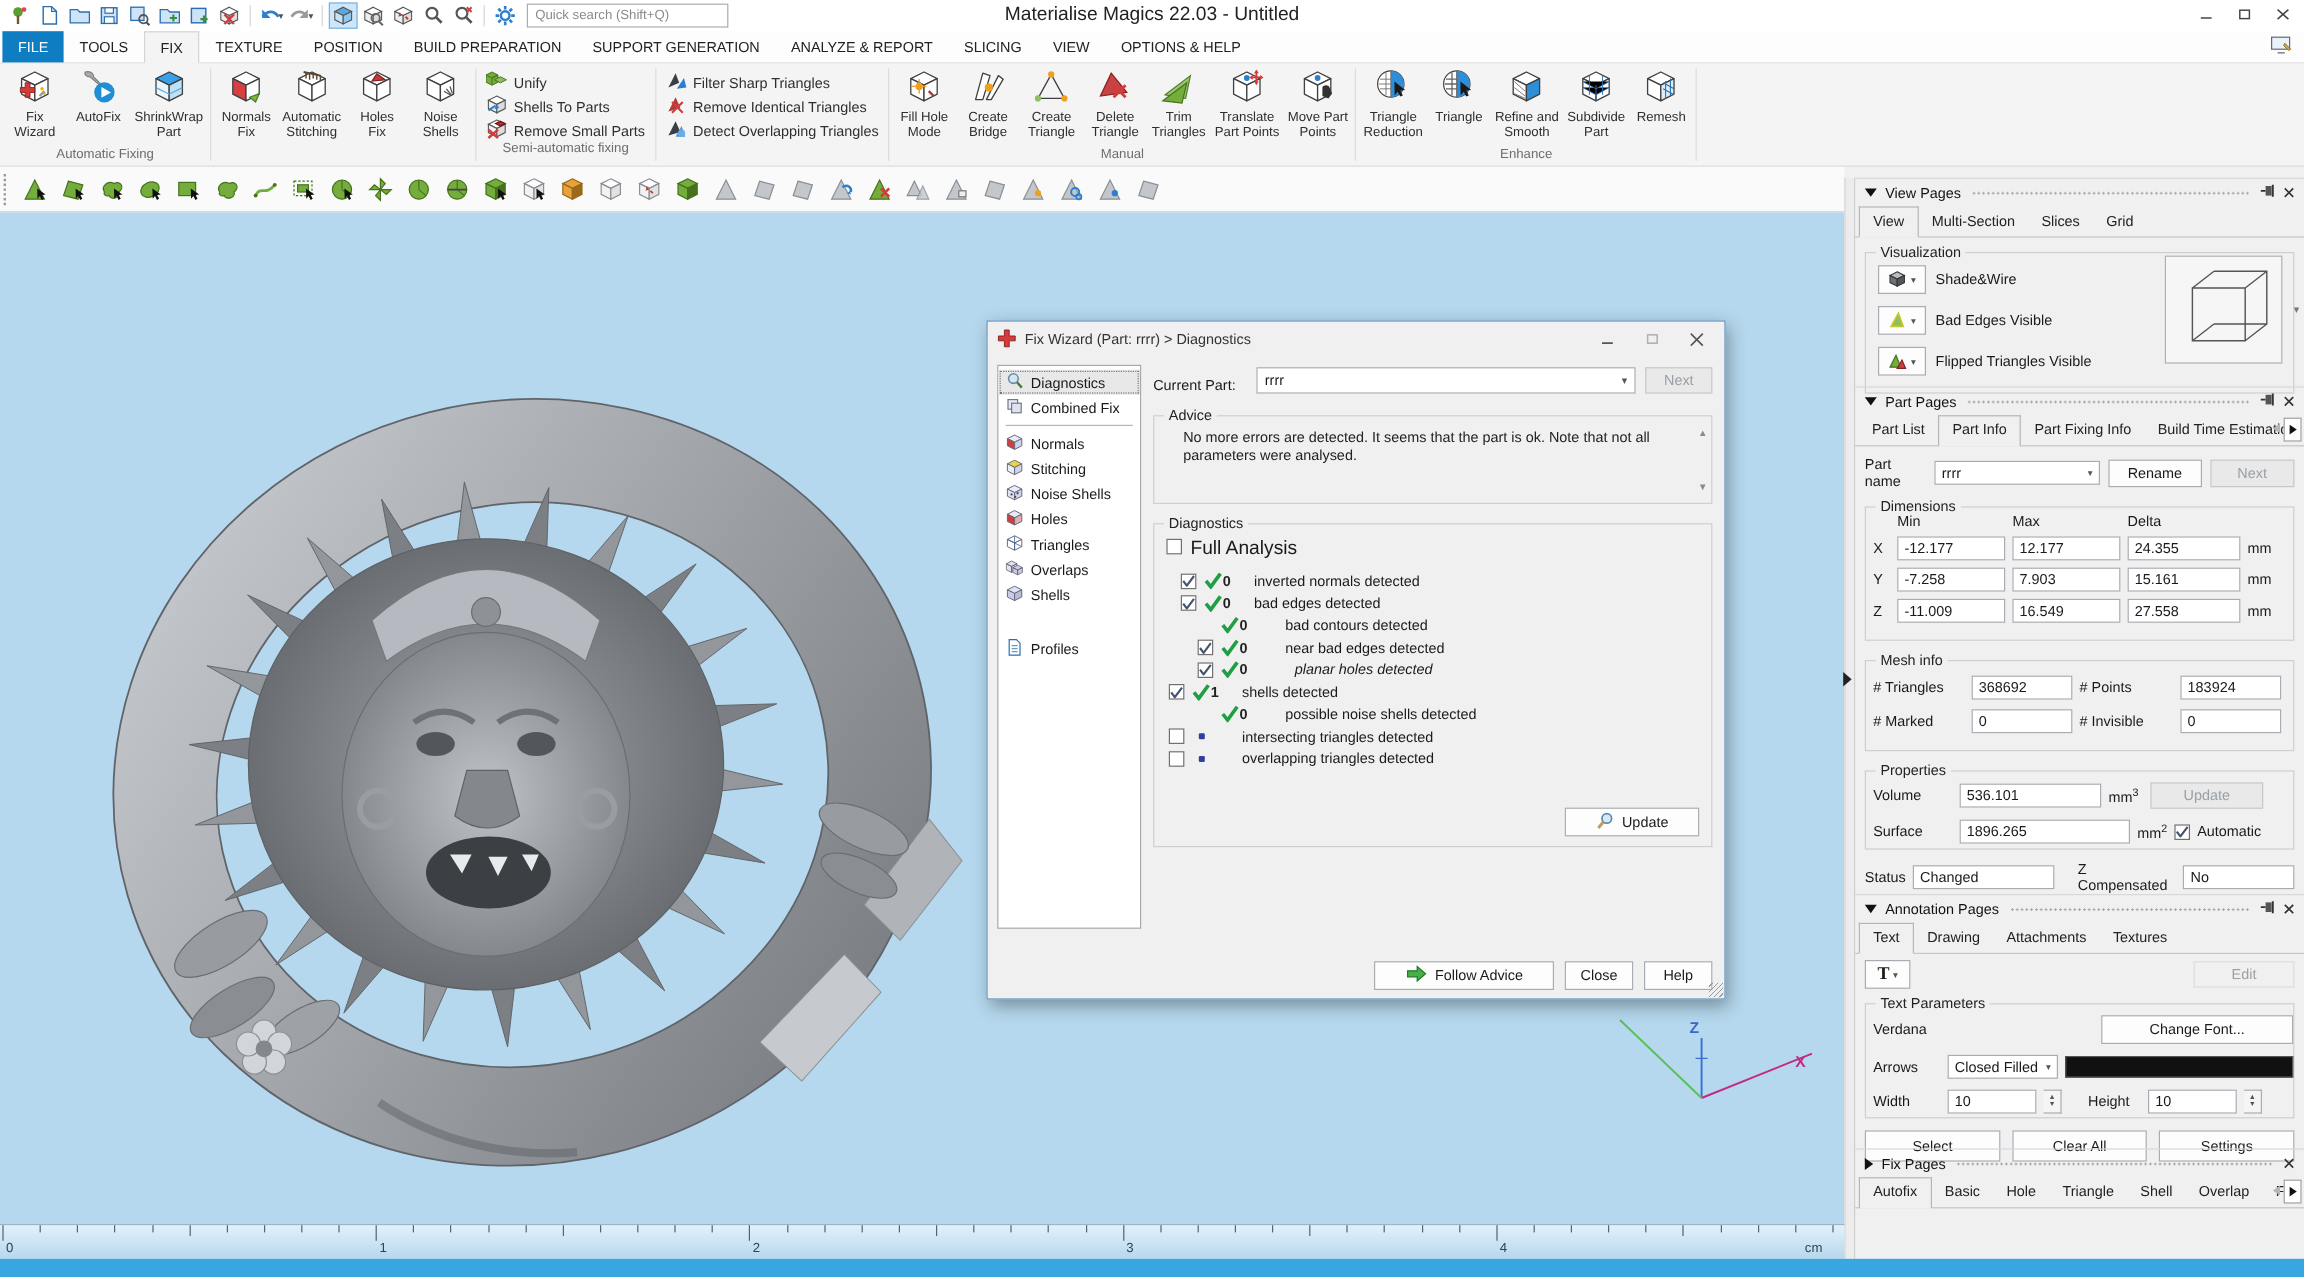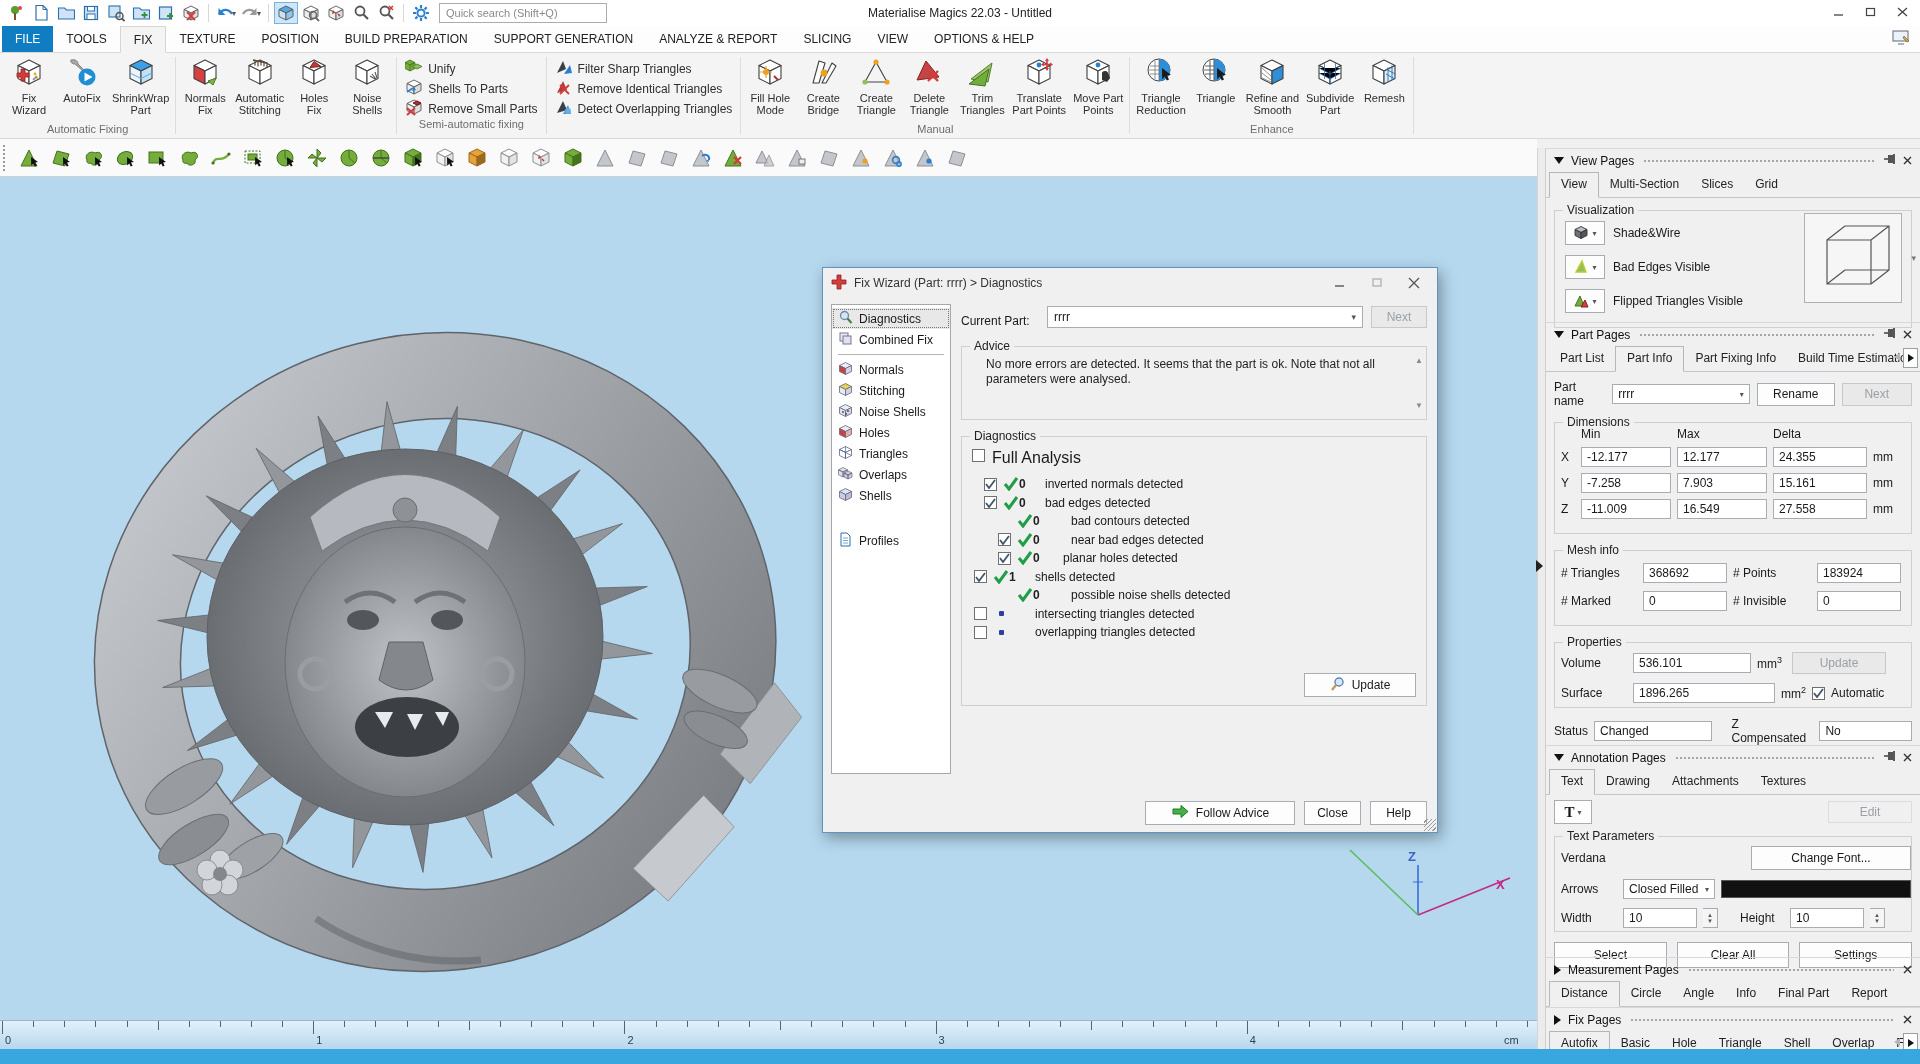--- a/index.html
+++ b/index.html
@@ -8,21 +8,21 @@
 .abs{position:absolute}
 
 #titlebar{left:0;top:0;width:1920px;height:26px;background:#fff;display:flex;align-items:center;padding-left:4px}
 .qat{display:flex;align-items:center;gap:1px}
 .qi{width:24px;height:22px;display:flex;align-items:center;justify-content:center;border:1px solid transparent}
 .qi.active{background:#cde6f9;border-color:#7ab2dd}
 .qi .caret{font-size:8px;color:#555;margin-left:-2px}
 .vsep{width:1px;height:18px;background:#d6d6d6;margin:0 4px}
 #searchbox{width:168px;height:20px;border:1px solid #a9acb2;background:#fff;font-size:11px;padding:0 6px;margin-left:6px;font-family:"Liberation Sans",sans-serif}
 #searchbox::placeholder{color:#8a8a8a}
-#apptitle{position:absolute;left:50%;transform:translateX(-50%);top:0;line-height:26px;font-size:12px;color:#222}
+#apptitle{position:absolute;left:50%;transform:translateX(-50%);top:0;line-height:26px;font-size:16px;color:#222}
 #wincontrols{position:absolute;right:2px;top:0;display:flex}
 .wc{width:32px;height:24px;display:flex;align-items:center;justify-content:center}
 
 #tabrow{left:0;top:26px;width:1920px;height:27px;background:#fdfdfd;border-bottom:1px solid #d9d9d9;display:flex;align-items:stretch;padding-left:2px}
 .mtab{padding:0 13px;line-height:26px;font-size:12px;color:#222}
 .mtab.file{background:#0f7dc2;color:#fff}
 .mtab.on{background:#f4f4f4;border:1px solid #d5d5d5;border-bottom-color:#f4f4f4;margin-bottom:-1px}
 #capicon{position:absolute;right:8px;top:30px}
 
 #ribbon{left:0;top:53px;width:1920px;height:86px;background:#f4f4f4;border-bottom:1px solid #d9d9d9;display:flex;align-items:stretch}
@@ -1013,21 +1013,21 @@
               <svg width="11" height="10">
                 <path d="M1 5l3 4 6-8" fill="none" stroke="#44546c" stroke-width="1.8"></path>
               </svg>
             </span>
             <span class="ck">
               <svg width="16" height="14">
                 <path d="M2 7l4 5 8-11" fill="none" stroke="#1f9e45" stroke-width="3"></path>
               </svg>
             </span>
             <span class="cnt">0</span>
-            <span style="margin-left: 4px;">planar holes detected</span>
+            <span style="margin-left: 20px; font-style: italic;">planar holes detected</span>
           </div>
           <div class="drow" style="padding-left: 2px;">
             <span class="cbx">
               <svg width="11" height="10">
                 <path d="M1 5l3 4 6-8" fill="none" stroke="#44546c" stroke-width="1.8"></path>
               </svg>
             </span>
             <span class="ck">
               <svg width="16" height="14">
                 <path d="M2 7l4 5 8-11" fill="none" stroke="#1f9e45" stroke-width="3"></path>
@@ -1300,38 +1300,20 @@
           <span class="spin">▲<br>▼</span>
           <span class="lblt" style="margin-left: 16px; width: 44px;">Height</span>
           <div class="fld" style="width: 74px;">10</div>
           <span class="spin">▲<br>▼</span>
         </div>
       </div>
       <div class="annbtns">
         <div class="btn">Select</div>
         <div class="btn">Clear All</div>
         <div class="btn">Settings</div>
-      </div>
-    </div>
-    <div class="sect" style="height: 50px;">
-      <div class="phd">
-        <span class="tric"></span>
-        <span class="ttl">Measurement Pages</span>
-        <span class="dots"></span>
-        <span><svg width="9" height="9" viewBox="0 0 9 9">
-            <path d="M1 1l7 7M8 1 1 8" stroke="#333" stroke-width="1.4"></path>
-          </svg></span>
-      </div>
-      <div class="tabs">
-        <span class="tab on">Distance</span>
-        <span class="tab">Circle</span>
-        <span class="tab">Angle</span>
-        <span class="tab">Info</span>
-        <span class="tab">Final Part</span>
-        <span class="tab">Report</span>
       </div>
     </div>
     <div class="sect" style="height: 42px;">
       <div class="phd">
         <span class="tric"></span>
         <span class="ttl">Fix Pages</span>
         <span class="dots"></span>
         <span><svg width="9" height="9" viewBox="0 0 9 9">
             <path d="M1 1l7 7M8 1 1 8" stroke="#333" stroke-width="1.4"></path>
           </svg></span>

